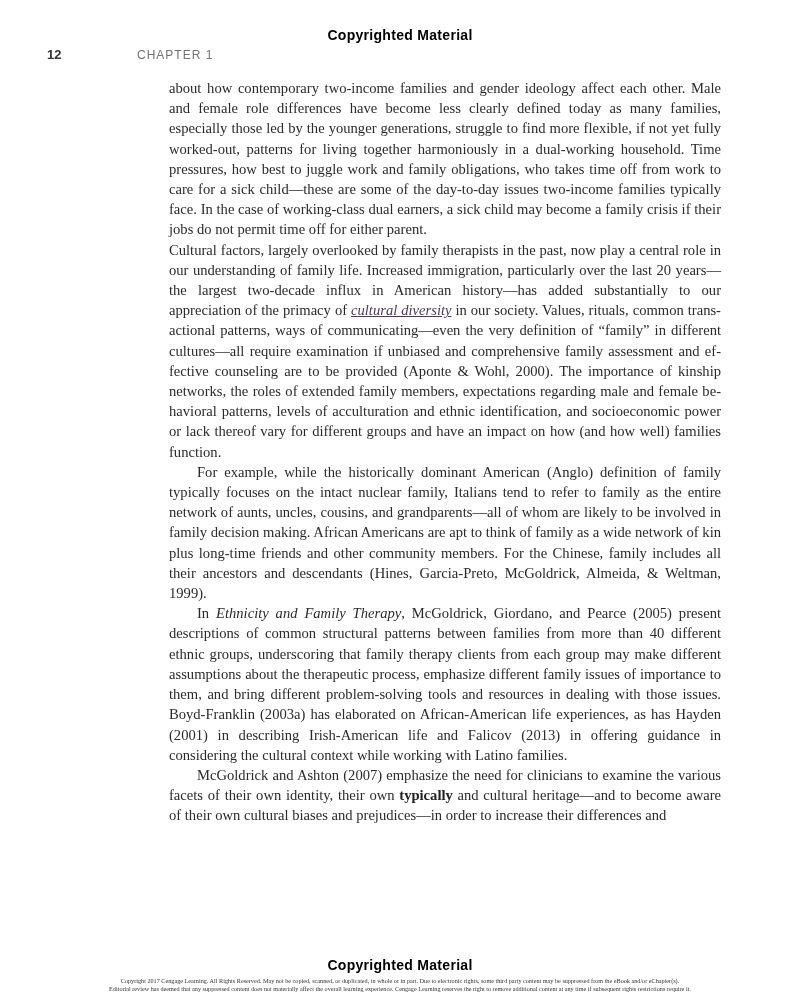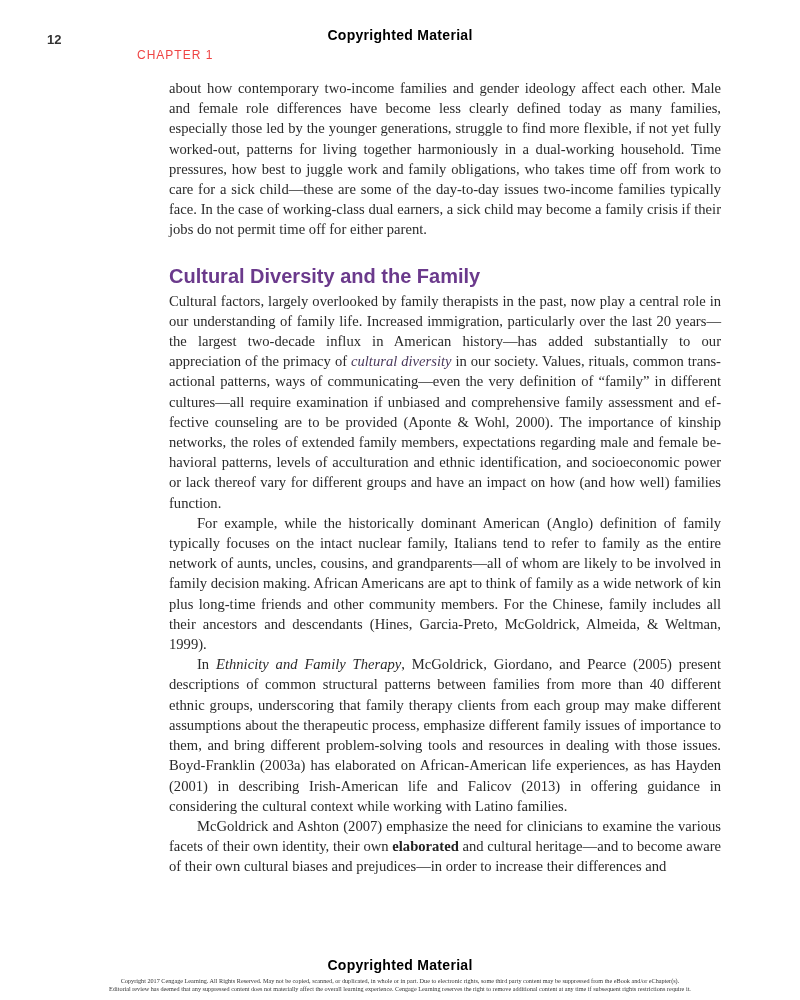--- a/index.html
+++ b/index.html
@@ -8,70 +8,69 @@
       font-family: "Liberation Serif", "DejaVu Serif", serif; color: #2a2a2a;
     }
     .watermark {
       position: absolute; left: 0; width: 800px; text-align: center;
       font-family: "Liberation Sans", "DejaVu Sans", sans-serif; font-weight: bold;
       color: #000000; font-size: 14px; letter-spacing: 0.3px;
     }
     .wm-top { top: 27px; }
     .wm-bottom { top: 957px; }
     .page-num {
-      position: absolute; left: 47px; top: 32px;
+      position: absolute; left: 47px; top: 47px;
       font-family: "Liberation Sans", "DejaVu Sans", sans-serif; font-weight: bold;
       font-size: 13px; color: #333;
     }
     .chapter-label {
       position: absolute; left: 137px; top: 48px;
       font-family: "Liberation Sans", "DejaVu Sans", sans-serif;
-      font-size: 12px; color: #ef4444; letter-spacing: 1px; text-align: center;
+      font-size: 12px; color: #737373; letter-spacing: 1px; text-align: center;
     }
     .content {
       position: absolute; left: 137px; top: 78px; width: 552px; margin-left: 32px;
     }
     .content p {
       margin: 0; font-size: 14.6px; line-height: 20.2px; text-align: justify;
       text-align-last: left; hyphens: manual;
     }
     .content p.indent { text-indent: 28px; }
     .section-heading {
       margin: 23px 0 2px 0;
       font-family: "Liberation Sans", "DejaVu Sans", sans-serif; font-weight: bold;
       font-size: 20px; line-height: 26px; color: #6b3a8c;
     }
-    .em-term { font-style: italic; color: #4a3a5c; }
+    .em-term { font-style: italic; color: #4a3a5c; text-decoration: underline; }
     .strong-term { font-weight: bold; color: #222; }
     .footer-text {
       position: absolute; left: 0; width: 800px; top: 977px; text-align: center;
       font-family: "Liberation Serif", "DejaVu Serif", serif;
       font-size: 6.2px; line-height: 8px; color: #333;
     }
   </style>
 </head>
 <body>
 
 <div class="watermark wm-top">Copyrighted Material</div>
 
 <div class="page-num">12</div>
 <div class="chapter-label">CHAPTER 1</div>
 
 <div class="content">
   <p>about how contemporary two-income families and gender ideology affect each other. Male and female role differences have become less clearly defined today as many families, especially those led by the younger generations, struggle to find more flexible, if not yet fully worked-out, patterns for living together harmoniously in a dual-working household. Time pressures, how best to juggle work and family obligations, who takes time off from work to care for a sick child—these are some of the day-to-day issues two-income families typically face. In the case of working-class dual earners, a sick child may become a family crisis if their jobs do not permit time off for either parent.</p>
 
-  <h2 class="section-heading">Cultural Diversity and the Family</h2>
 
   <p><span>Cultural factors, largely overlooked by family therapists in the past, now play a central role in our understanding of family life. Increased immigration, particularly over the last 20 years—the largest two-decade influx in American history—has added substantially to our appreciation of the primacy of </span><span class="em-term">cultural diversity</span><span> in our society. Values, rituals, common trans­actional patterns, ways of communicating—even the very definition of “family” in different cultures—all require examination if unbiased and comprehensive family assessment and ef­fective counseling are to be provided (Aponte &amp; Wohl, 2000). The importance of kinship networks, the roles of extended family members, expectations regarding male and female be­havioral patterns, levels of acculturation and ethnic identification, and socioeconomic power or lack thereof vary for different groups and have an impact on how (and how well) families function.</span></p>
 
   <p class="indent">For example, while the historically dominant American (Anglo) definition of family typically focuses on the intact nuclear family, Italians tend to refer to family as the entire network of aunts, uncles, cousins, and grandparents—all of whom are likely to be involved in family decision making. African Americans are apt to think of family as a wide network of kin plus long-time friends and other community members. For the Chinese, family includes all their ancestors and descendants (Hines, Garcia-Preto, McGoldrick, Almeida, &amp; Weltman, 1999).</p>
 
   <p class="indent"><span>In </span><span style="font-style:italic">Ethnicity and Family Therapy</span><span>, McGoldrick, Giordano, and Pearce (2005) present descriptions of common structural patterns between families from more than 40 different ethnic groups, underscoring that family therapy clients from each group may make different assumptions about the therapeutic process, emphasize different family issues of importance to them, and bring different problem-solving tools and resources in dealing with those issues. Boyd-Franklin (2003a) has elaborated on African-American life experiences, as has Hayden (2001) in describing Irish-American life and Falicov (2013) in offering guidance in considering the cultural context while working with Latino families.</span></p>
 
-  <p class="indent"><span>McGoldrick and Ashton (2007) emphasize the need for clinicians to examine the various facets of their own identity, their own </span><span class="strong-term">elaborated</span><span> and cultural heritage—and to become aware of their own cultural biases and prejudices—in order to increase their differences and</span></p>
+  <p class="indent"><span>McGoldrick and Ashton (2007) emphasize the need for clinicians to examine the various facets of their own identity, their own </span><span class="strong-term">typically</span><span> and cultural heritage—and to become aware of their own cultural biases and prejudices—in order to increase their differences and</span></p>
 </div>
 
 <div class="watermark wm-bottom">Copyrighted Material</div>
 
 <div class="footer-text">
   <div>Copyright 2017 Cengage Learning. All Rights Reserved. May not be copied, scanned, or duplicated, in whole or in part. Due to electronic rights, some third party content may be suppressed from the eBook and/or eChapter(s).</div>
   <div>Editorial review has deemed that any suppressed content does not materially affect the overall learning experience. Cengage Learning reserves the right to remove additional content at any time if subsequent rights restrictions require it.</div>
 </div>
 
 </body></html>

